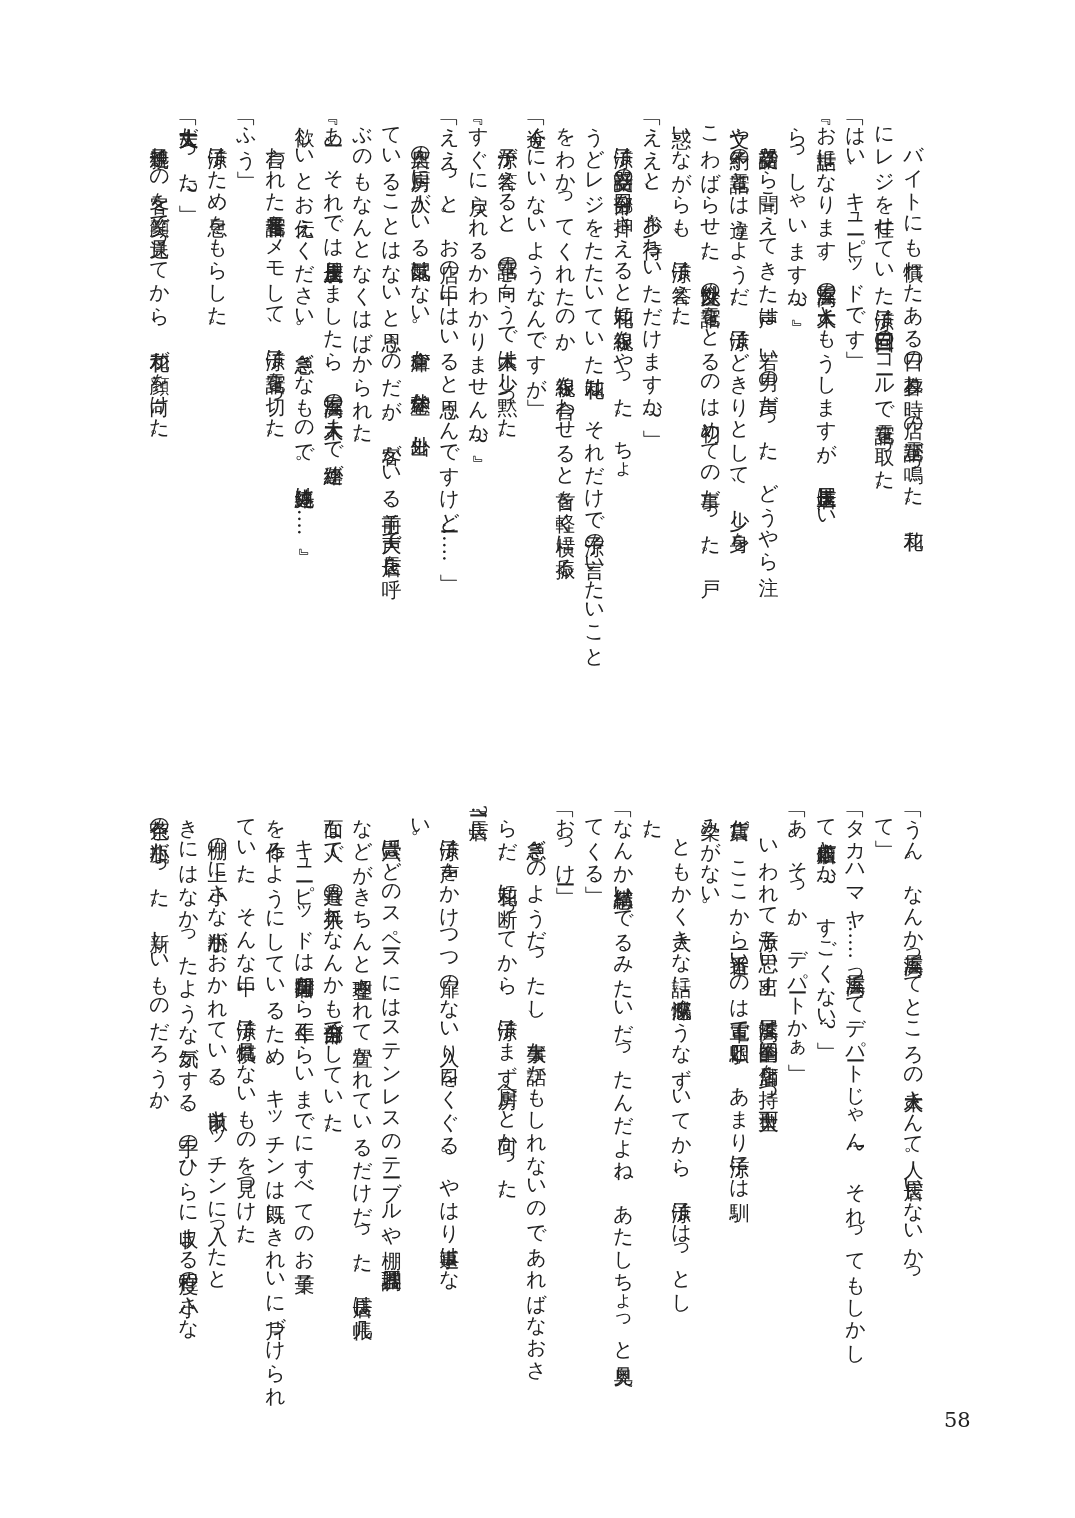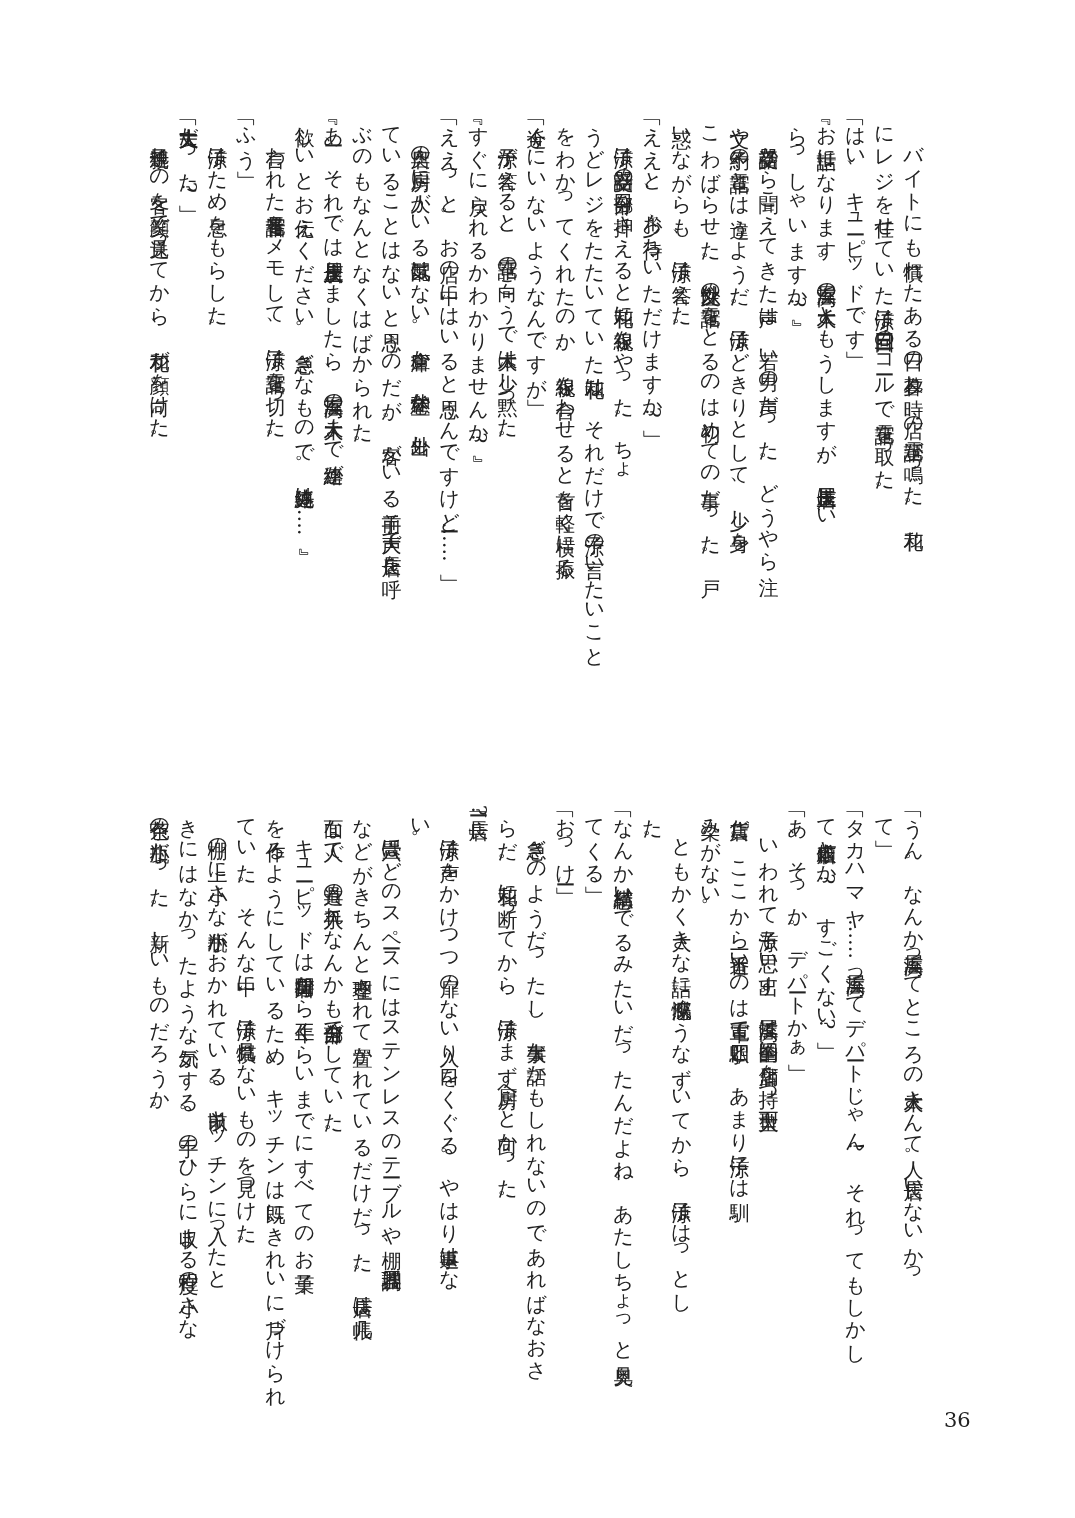--- a/index.html
+++ b/index.html
@@ -105,14 +105,14 @@
       <p class="line">などがきちんと整理されて置かれているだけだった。店長は几帳</p>
       <p class="line">面な人で、道具の手入れなんかも全部自分でしていた。</p>
       <p class="line">　キューピッドは毎日開店から正午くらいまでにすべてのお菓子</p>
       <p class="line">を作るようにしているため、キッチンは既にきれいに片づけられ</p>
       <p class="line">ていた。そんな中に、涼子は見慣れないものを見つけた。</p>
       <p class="line">　棚の上に小さな小瓶がおかれている。以前キッチンに入ったと</p>
       <p class="line">きにはなかったような気がする。手のひらに収まる程度の小さな</p>
       <p class="line">茶色の小瓶だった。新しいものだろうか。</p>
     </section>
 
-  <div class="page-number">36</div>
+  <div class="page-number">58</div>
 </main>
 
 </body></html>

